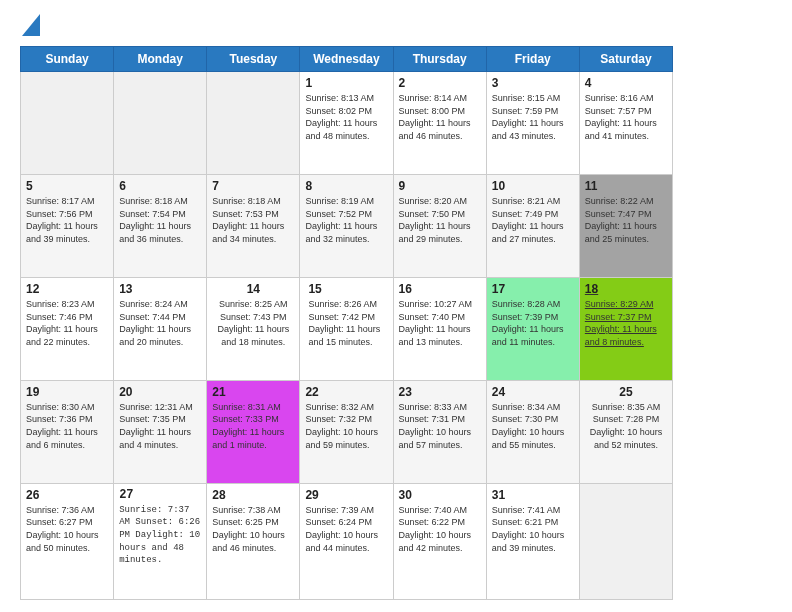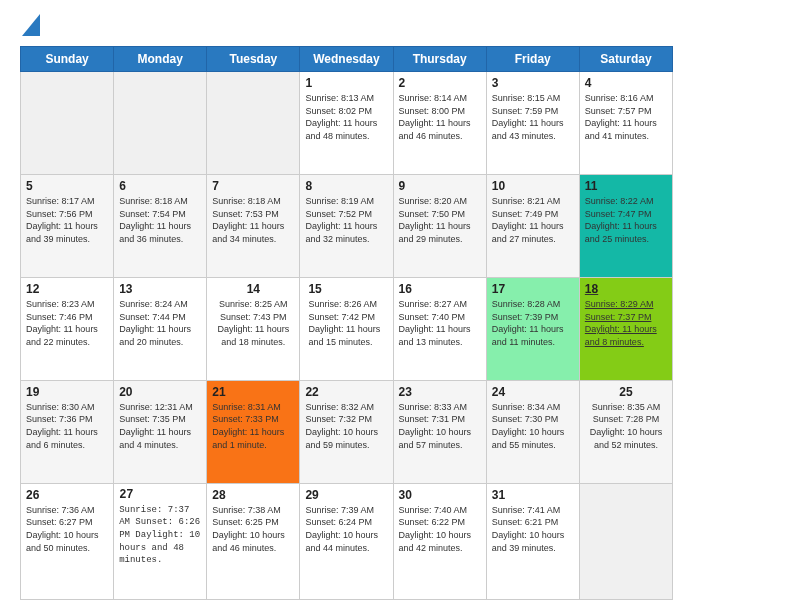--- a/index.html
+++ b/index.html
@@ -204,21 +204,21 @@
 Daylight: 11 hours
 and 29 minutes.</div>
           </td>
           <td style="background: rgb(245, 245, 245);">
             <span class="day-num">10</span>
             <div class="day-info">Sunrise: 8:21 AM
 Sunset: 7:49 PM
 Daylight: 11 hours
 and 27 minutes.</div>
           </td>
-          <td style="background: #14b8a6;">
+          <td style="background: #a3a3a3;">
             <span class="day-num">11</span>
             <div class="day-info">Sunrise: 8:22 AM
 Sunset: 7:47 PM
 Daylight: 11 hours
 and 25 minutes.</div>
           </td>
         </tr>
         <tr>
           <td style="background: rgb(255, 255, 255);">
             <span class="day-num">12</span>
@@ -243,21 +243,21 @@
           </td>
           <td style="background: rgb(255, 255, 255); padding-left: 8px;">
             <span class="day-num">15</span>
             <div class="day-info">Sunrise: 8:26 AM
 Sunset: 7:42 PM
 Daylight: 11 hours
 and 15 minutes.</div>
           </td>
           <td style="background: rgb(255, 255, 255);">
             <span class="day-num">16</span>
-            <div class="day-info">Sunrise: 8:27 AM
+            <div class="day-info">Sunrise: 10:27 AM
 Sunset: 7:40 PM
 Daylight: 11 hours
 and 13 minutes.</div>
           </td>
           <td style="background: #86efac; margin-top: 32px;">
             <span class="day-num">17</span>
             <div class="day-info">Sunrise: 8:28 AM
 Sunset: 7:39 PM
 Daylight: 11 hours
 and 11 minutes.</div>
@@ -278,21 +278,21 @@
 Daylight: 11 hours
 and 6 minutes.</div>
           </td>
           <td style="background: rgb(245, 245, 245);">
             <span class="day-num">20</span>
             <div class="day-info">Sunrise: 12:31 AM
 Sunset: 7:35 PM
 Daylight: 11 hours
 and 4 minutes.</div>
           </td>
-          <td style="background: #f97316;">
+          <td style="background: #d946ef;">
             <span class="day-num">21</span>
             <div class="day-info">Sunrise: 8:31 AM
 Sunset: 7:33 PM
 Daylight: 11 hours
 and 1 minute.</div>
           </td>
           <td style="background: rgb(245, 245, 245);">
             <span class="day-num">22</span>
             <div class="day-info">Sunrise: 8:32 AM
 Sunset: 7:32 PM

